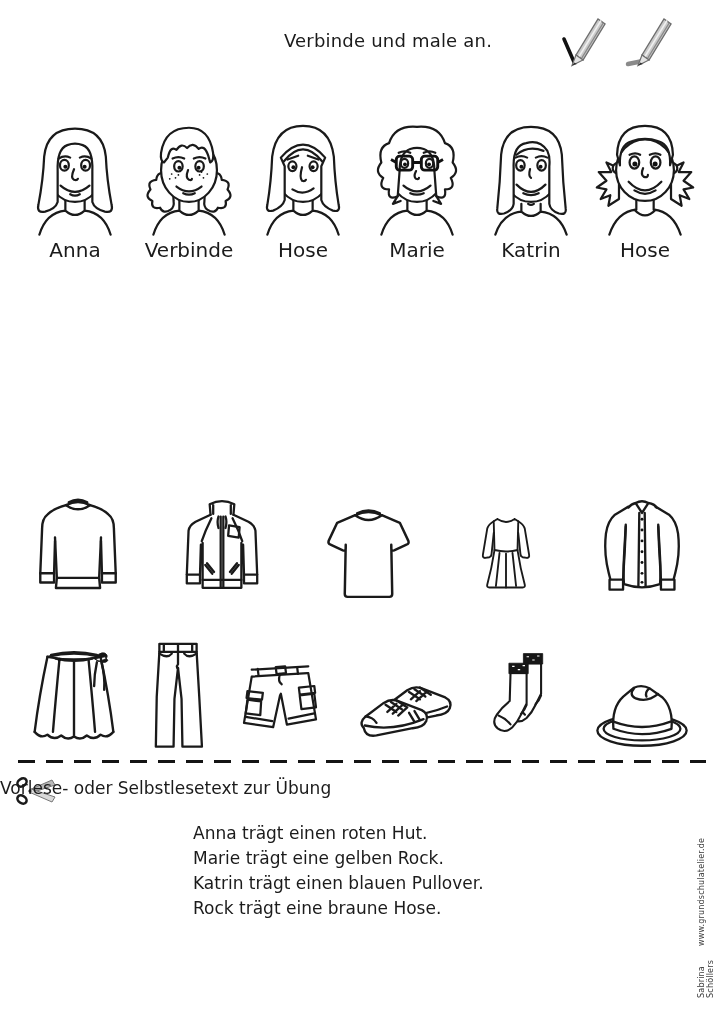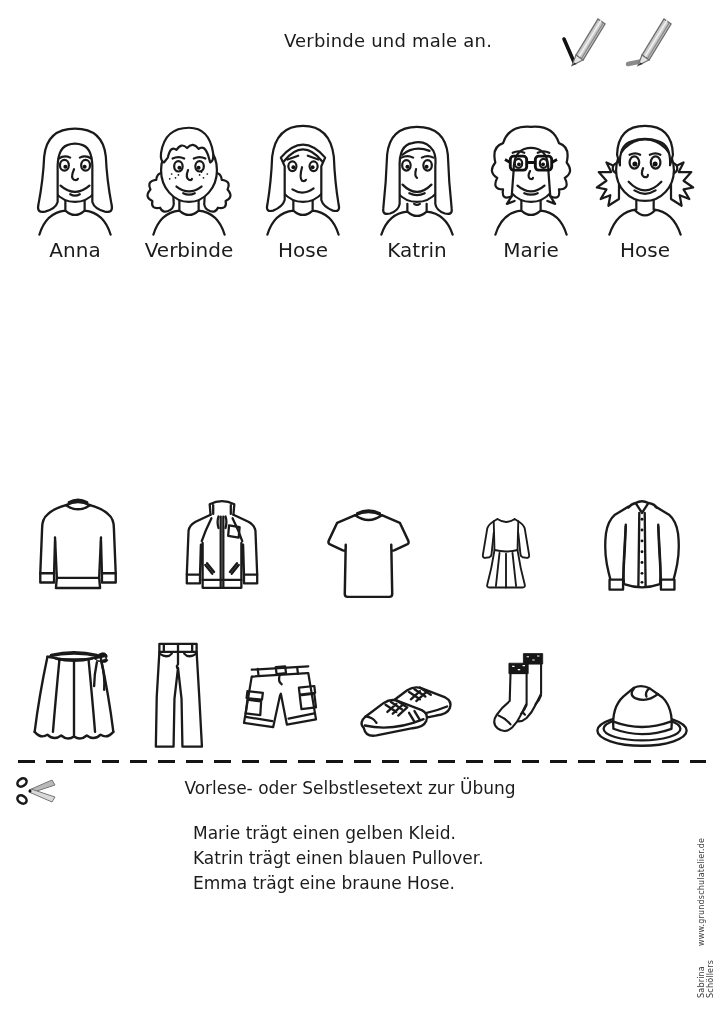--- a/index.html
+++ b/index.html
@@ -11,21 +11,21 @@
   .faces{position:absolute;top:112px;left:18px;width:684px;display:flex;justify-content:space-around;}
   .person{width:110px;display:flex;flex-direction:column;align-items:center;}
   .person figure{margin:0;display:flex;flex-direction:column;align-items:center;}
   .person .pname{font-size:20px;margin-top:2px;text-align:center;}
   .clothes-row{position:absolute;display:flex;justify-content:space-between;align-items:flex-end;}
   .row1{top:487px;left:32px;width:656px;height:126px;}
   .row2{top:628px;left:28px;width:664px;height:124px;}
   .cutline{position:absolute;top:760px;left:18px;width:688px;height:3px;
            background:repeating-linear-gradient(90deg,#141414 0 17px,transparent 17px 28px);}
   .scissors{position:absolute;top:773px;left:14px;}
-  .cut-heading{position:absolute;top:778px;left:0;width:700px;text-align:center;font-size:17px;}
+  .cut-heading{position:absolute;top:778px;left:0;width:700px;text-align:left;font-size:17px;}
   .practice{position:absolute;top:821px;left:193px;font-size:17px;line-height:25px;}
   .practice p{margin:0;}
   .credit{position:absolute;top:848px;right:5px;height:150px;writing-mode:vertical-rl;
           transform:rotate(180deg);font-size:8px;color:#3a3a3a;letter-spacing:.2px;display:flex;gap:14px;}
   
   .ln{fill:none;stroke:#1a1a1a;stroke-width:2.6;stroke-linecap:round;stroke-linejoin:round;}
   .fw{fill:#fff;stroke:#1a1a1a;stroke-width:2.6;stroke-linejoin:round;stroke-linecap:round;}
   .fln{fill:none;stroke:#1a1a1a;stroke-width:2.3;stroke-linecap:round;stroke-linejoin:round;}
   .ffw{fill:#fff;stroke:#1a1a1a;stroke-width:2.3;stroke-linejoin:round;stroke-linecap:round;}
   .dk{fill:#161616;stroke:#161616;stroke-width:1;stroke-linejoin:round;}
@@ -122,39 +122,20 @@
           <path class="fln" d="M45,92 L45,102 M65,92 L65,102 M18,127 Q25,104 45,102 M65,102 Q85,104 92,127 M45,102 Q55,111 65,102"></path>
         </svg>
         <figcaption class="pname">Hose</figcaption>
       </figure>
     </div>
 
     <div class="person">
       <figure>
         <svg width="106" height="124" viewBox="0 0 110 128">
           <ellipse class="ffw" cx="55" cy="60" rx="29" ry="33"></ellipse>
-          <path class="ffw" d="M55,15 Q27,15 24,44 Q23,72 20,100 Q19,107 27,105 Q36,102 37,95 L37,58 Q36,34 50,32 Q64,28 72,40 Q75,46 74,56 L74,95 Q75,102 84,105 Q92,107 91,100 Q88,72 87,44 Q84,15 55,15 Z"></path>
-          <path class="fln" d="M40,44 Q52,34 68,40"></path>
-          <path class="fln" d="M39,47 Q45,44 51,47 M60,47 Q66,44 72,47"></path>
-          <ellipse class="ffw" cx="44" cy="55" rx="4.4" ry="5.4"></ellipse>
-            <ellipse class="ffw" cx="66" cy="55" rx="4.4" ry="5.4"></ellipse>
-          <circle cx="45" cy="56.5" r="2" fill="#111"></circle>
-            <circle cx="65" cy="56.5" r="2" fill="#111"></circle>
-          <path class="fln" d="M54,59 Q52,66 55,68"></path>
-          <path class="fln" d="M40,75 Q55,90 70,75 M47,84 Q55,88 63,84 M52,95 Q55,97 58,95"></path>
-          <path class="fln" d="M45,95 L45,103 M65,95 L65,103 M18,127 Q25,105 45,103 M65,103 Q85,105 92,127 M45,103 Q55,112 65,103"></path>
-        </svg>
-        <figcaption class="pname">Katrin</figcaption>
-      </figure>
-    </div>
-
-    <div class="person">
-      <figure>
-        <svg width="106" height="124" viewBox="0 0 110 128">
-          <ellipse class="ffw" cx="55" cy="60" rx="29" ry="33"></ellipse>
           <path class="ffw" d="M55,15 Q32,13 26,32 Q14,36 18,52 Q10,62 20,68 Q14,80 26,80 Q24,92 35,87 L37,60 Q37,42 48,38 Q55,36 62,38 Q73,42 73,60 L75,87 Q86,92 84,80 Q96,80 90,68 Q100,62 92,52 Q96,36 84,32 Q78,13 55,15 Z"></path>
           <path class="fln" d="M35,87 L30,95 L38,92 M75,87 L80,95 L72,92"></path>
           <path class="fln" d="M36,42 Q42,39 48,42 M62,42 Q68,39 74,42"></path>
           <ellipse class="ffw" cx="42" cy="53" rx="3.8" ry="4.6"></ellipse>
             <ellipse class="ffw" cx="68" cy="53" rx="3.8" ry="4.6"></ellipse>
           <circle cx="42.5" cy="54" r="2" fill="#111"></circle>
             <circle cx="67.5" cy="54" r="2" fill="#111"></circle>
           <g fill="none" stroke="#111" stroke-width="3">
               <rect x="33.5" y="45.5" width="17" height="14.5" rx="3.5"></rect>
               <rect x="59.5" y="45.5" width="17" height="14.5" rx="3.5"></rect>
@@ -164,20 +145,39 @@
           <path class="fln" d="M41,76 Q55,88 69,76 M48,84 Q55,87 62,84"></path>
           <path class="fln" d="M45,92 L45,102 M65,92 L65,102 M18,127 Q25,104 45,102 M65,102 Q85,104 92,127 M45,102 Q55,111 65,102"></path>
         </svg>
         <figcaption class="pname">Marie</figcaption>
       </figure>
     </div>
 
     <div class="person">
       <figure>
         <svg width="106" height="124" viewBox="0 0 110 128">
+          <ellipse class="ffw" cx="55" cy="60" rx="29" ry="33"></ellipse>
+          <path class="ffw" d="M55,15 Q27,15 24,44 Q23,72 20,100 Q19,107 27,105 Q36,102 37,95 L37,58 Q36,34 50,32 Q64,28 72,40 Q75,46 74,56 L74,95 Q75,102 84,105 Q92,107 91,100 Q88,72 87,44 Q84,15 55,15 Z"></path>
+          <path class="fln" d="M40,44 Q52,34 68,40"></path>
+          <path class="fln" d="M39,47 Q45,44 51,47 M60,47 Q66,44 72,47"></path>
+          <ellipse class="ffw" cx="44" cy="55" rx="4.4" ry="5.4"></ellipse>
+            <ellipse class="ffw" cx="66" cy="55" rx="4.4" ry="5.4"></ellipse>
+          <circle cx="45" cy="56.5" r="2" fill="#111"></circle>
+            <circle cx="65" cy="56.5" r="2" fill="#111"></circle>
+          <path class="fln" d="M54,59 Q52,66 55,68"></path>
+          <path class="fln" d="M40,75 Q55,90 70,75 M47,84 Q55,88 63,84 M52,95 Q55,97 58,95"></path>
+          <path class="fln" d="M45,95 L45,103 M65,95 L65,103 M18,127 Q25,105 45,103 M65,103 Q85,105 92,127 M45,103 Q55,112 65,103"></path>
+        </svg>
+        <figcaption class="pname">Katrin</figcaption>
+      </figure>
+    </div>
+
+    <div class="person">
+      <figure>
+        <svg width="106" height="124" viewBox="0 0 110 128">
           <path class="ffw" d="M28,58 L15,52 L20,62 L7,62 L15,71 L5,78 L15,80 L9,90 L19,86 L17,97 L28,90 Z"></path>
           <path class="ffw" d="M82,58 L95,52 L90,62 L103,62 L95,71 L105,78 L95,80 L101,90 L91,86 L93,97 L82,90 Z"></path>
           <circle class="ffw" cx="27" cy="58" r="5.5"></circle>
             <circle class="ffw" cx="83" cy="58" r="5.5"></circle>
           <ellipse class="ffw" cx="55" cy="60" rx="30" ry="32"></ellipse>
           <path class="ffw" d="M55,14 Q27,14 26,44 L29,55 Q28,34 41,30 Q55,25 69,30 Q82,34 81,55 L84,44 Q83,14 55,14 Z"></path>
           <path class="fln" d="M39,44 Q45,41 50,44 M60,44 Q66,41 71,44"></path>
           <ellipse class="ffw" cx="44" cy="52" rx="5" ry="6.4"></ellipse>
             <ellipse class="ffw" cx="66" cy="52" rx="5" ry="6.4"></ellipse>
           <circle cx="44.5" cy="53.5" r="2.6" fill="#111"></circle>
@@ -308,23 +308,24 @@
     <polygon points="15,17 38,7 41,12 17,20" fill="#b9b9b9" stroke="#777" stroke-width="1"></polygon>
     <polygon points="15,19 38,29 41,24 17,16" fill="#d9d9d9" stroke="#777" stroke-width="1"></polygon>
     <circle cx="16" cy="18" r="1.5" fill="#111"></circle>
     <ellipse cx="8" cy="9.5" rx="5" ry="3.6" fill="none" stroke="#1a1a1a" stroke-width="2.6" transform="rotate(-35 8 9.5)"></ellipse>
     <ellipse cx="8" cy="26.5" rx="5" ry="3.6" fill="none" stroke="#1a1a1a" stroke-width="2.6" transform="rotate(35 8 26.5)"></ellipse>
   </svg>
 
   <div class="cut-heading">Vorlese- oder Selbstlesetext zur Übung</div>
 
   <div class="practice">
-    <p>Marie trägt einen gelben Kleid.</p>
+    <p>Anna trägt einen roten Hut.</p>
+    <p>Marie trägt eine gelben Rock.</p>
     <p>Katrin trägt einen blauen Pullover.</p>
-    <p>Emma trägt eine braune Hose.</p>
+    <p>Rock trägt eine braune Hose.</p>
   </div>
 
   <div class="credit">
     <span>Sabrina Schöllers</span>
     <span>www.grundschulatelier.de</span>
   </div>
 
 </div>
 
 </body></html>

